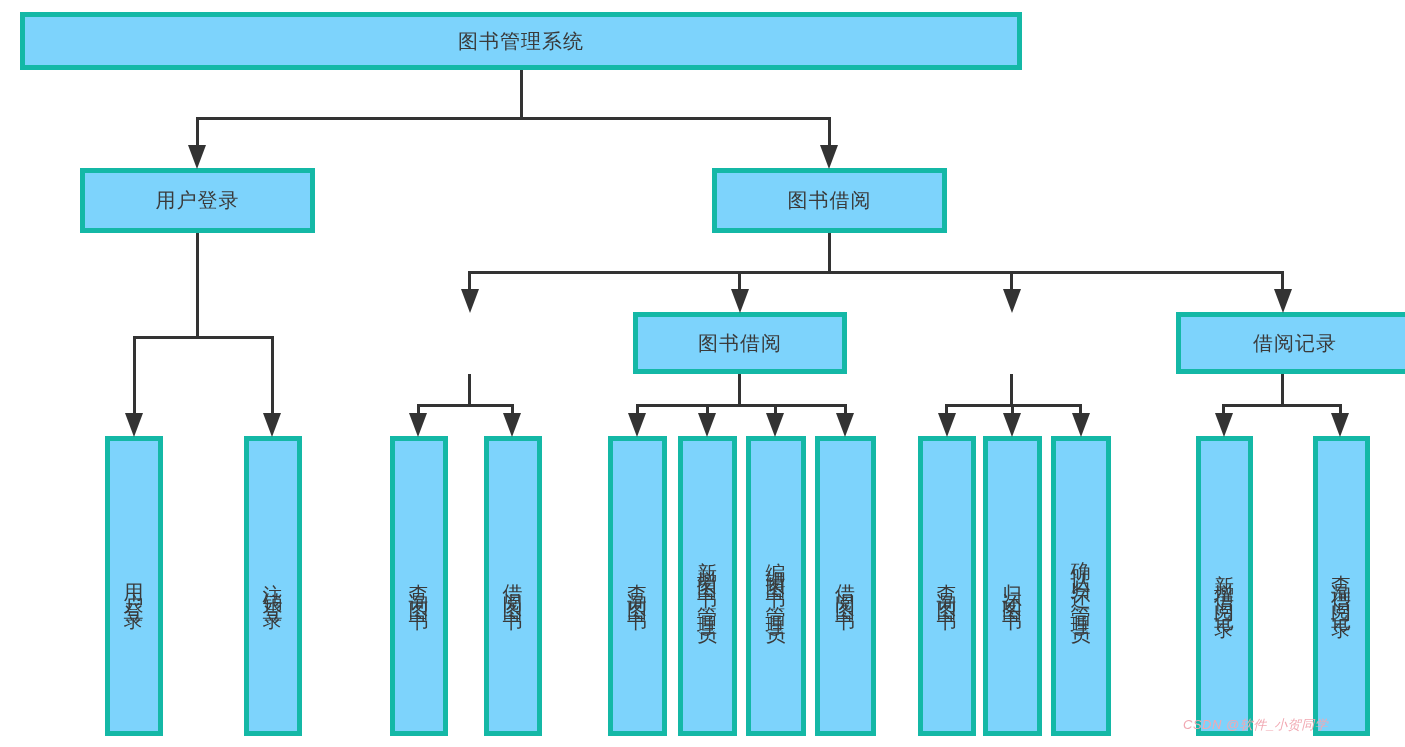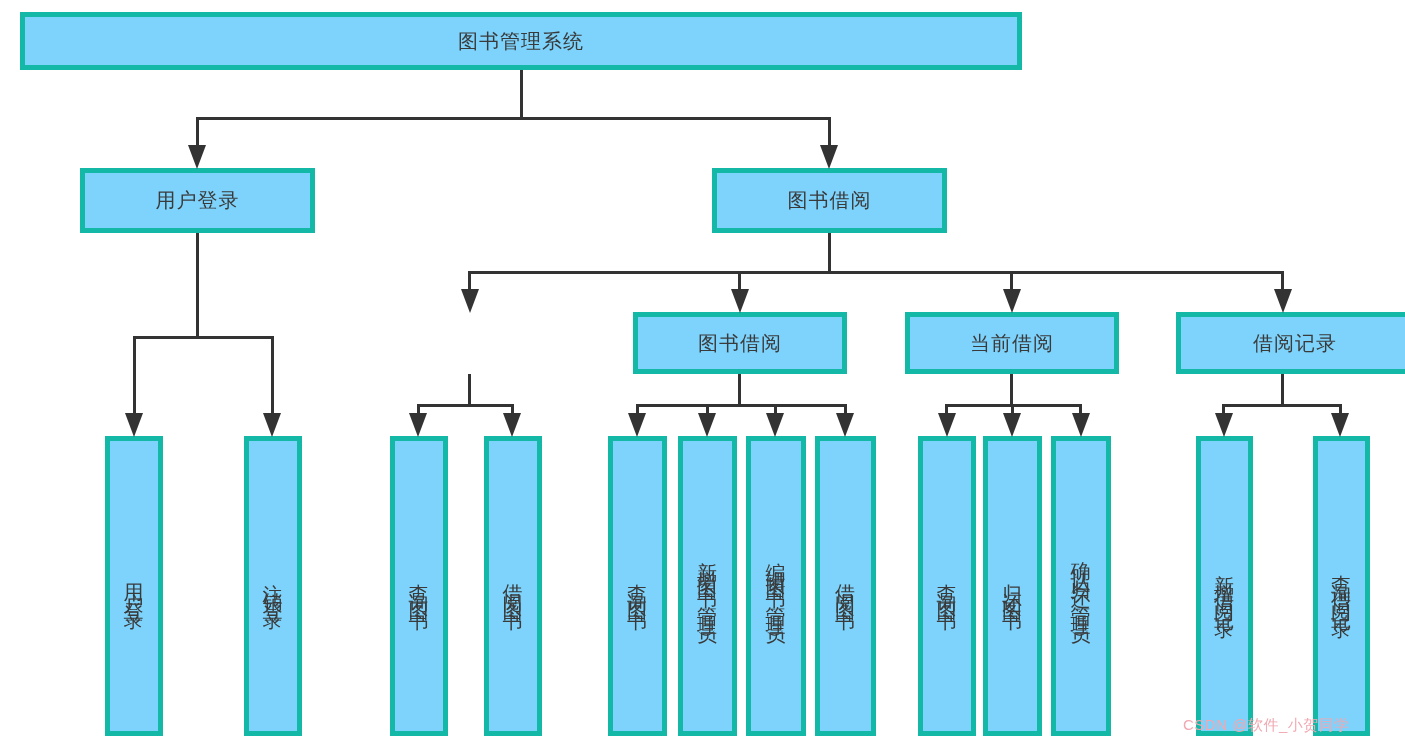--- a/index.html
+++ b/index.html
@@ -31,39 +31,39 @@
   .hl{position:absolute;height:3px;background:#333333;}
   .arr{
     position:absolute;width:0;height:0;
     border-left:9px solid transparent;
     border-right:9px solid transparent;
     border-top:24px solid #333333;
   }
   .watermark{
     position:absolute;
     left:1183px;top:716px;
-    font-size:15px;
+    font-size:13px;
     color:#f1a8b2;
     letter-spacing:0.5px;
     z-index:5;
     white-space:nowrap;
+    font-style:italic;
   }
 </style>
 </head>
 <body>
 
 <div id="canvas">
 
   <div class="box hbox" style="left:20px;top:12px;width:1002px;height:58px">图书管理系统</div>
 
   <div class="box hbox" style="left:80px;top:168px;width:235px;height:65px">用户登录</div>
   <div class="box hbox" style="left:712px;top:168px;width:235px;height:65px">图书借阅</div>
 
   <div class="box hbox" style="left:633px;top:312px;width:214px;height:62px">图书借阅</div>
-  <div class="box hbox" style="left:905px;top:312px;width:214px;height:62px">当前借阅</div>
   <div class="box hbox" style="left:1176px;top:312px;width:238px;height:62px">借阅记录</div>
 
   <div class="box vbox" style="left:105px;top:436px;width:58px;height:300px">
     <span>用户登录</span>
     </div>
   <div class="box vbox" style="left:244px;top:436px;width:58px;height:300px">
     <span>注销登录</span>
     </div>
 
   <div class="box vbox" style="left:390px;top:436px;width:58px;height:300px">

